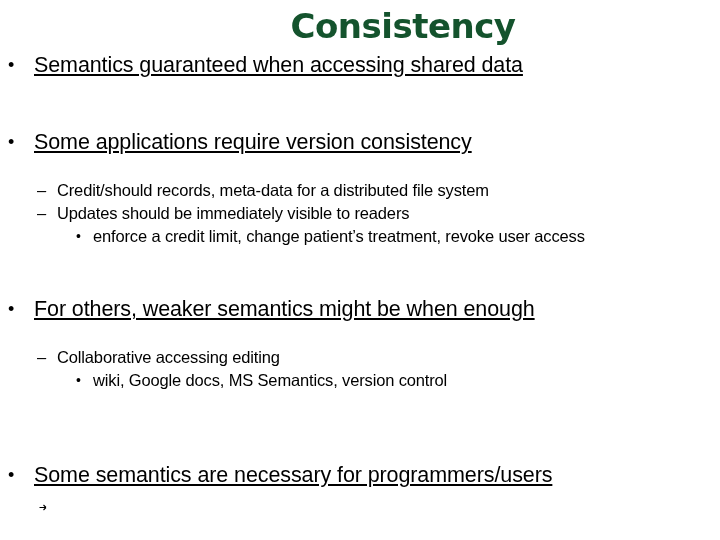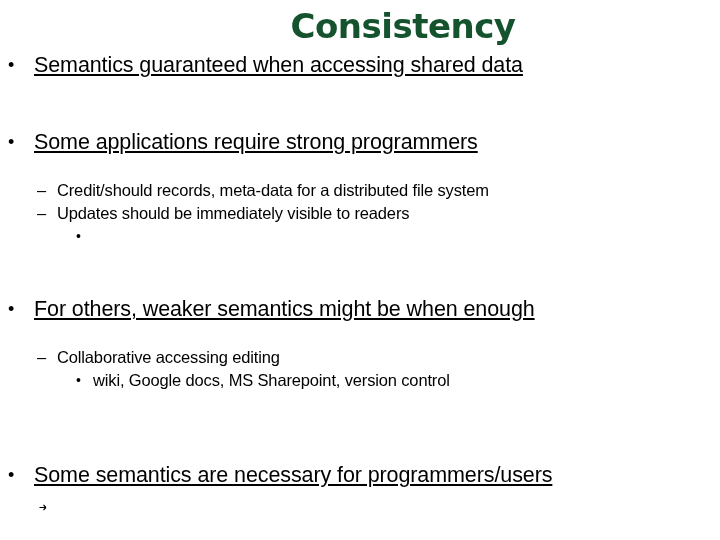--- a/index.html
+++ b/index.html
@@ -132,56 +132,57 @@
 
     <div class="bullet-row lvl1">
       <span class="marker">•</span>
       <span class="text">Semantics guaranteed when accessing shared data</span>
     </div>
 
     <div class="spacer-xl"></div>
 
     <div class="bullet-row lvl1">
       <span class="marker">•</span>
-      <span class="text">Some applications require strong programmers</span>
+      <span class="text">Some applications require version consistency</span>
     </div>
 
     <div class="spacer-md"></div>
 
     <div class="bullet-row lvl2">
       <span class="marker">–</span>
       <span class="text">Credit/should records, meta-data for a distributed file system</span>
     </div>
 
     <div class="bullet-row lvl2">
       <span class="marker">–</span>
       <span class="text">Updates should be immediately visible to readers</span>
     </div>
 
     <div class="bullet-row lvl3">
       <span class="marker">•</span>
+      <span class="text">enforce a credit limit, change patient’s treatment, revoke user access</span>
     </div>
 
     <div class="spacer-xxl"></div>
 
     <div class="bullet-row lvl1">
       <span class="marker">•</span>
       <span class="text">For others, weaker semantics might be when enough</span>
     </div>
 
     <div class="spacer-md"></div>
 
     <div class="bullet-row lvl2">
       <span class="marker">–</span>
       <span class="text">Collaborative accessing editing</span>
     </div>
 
     <div class="bullet-row lvl3">
       <span class="marker">•</span>
-      <span class="text">wiki, Google docs, MS Sharepoint, version control</span>
+      <span class="text">wiki, Google docs, MS Semantics, version control</span>
     </div>
 
     <div class="spacer-xxl"></div>
     <div class="spacer-md"></div>
 
     <div class="bullet-row lvl1">
       <span class="marker">•</span>
       <span class="text">Some semantics are necessary for programmers/users</span>
     </div>
 

